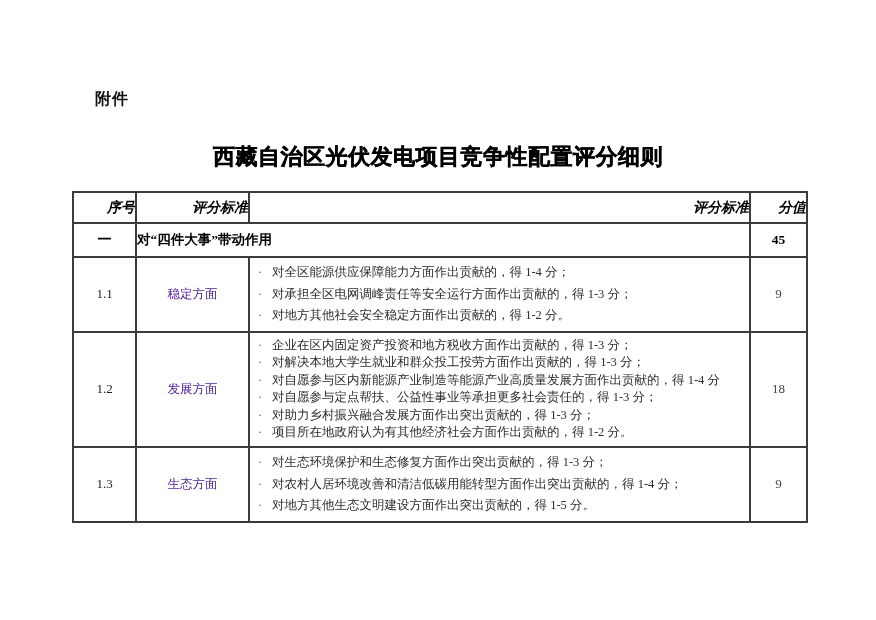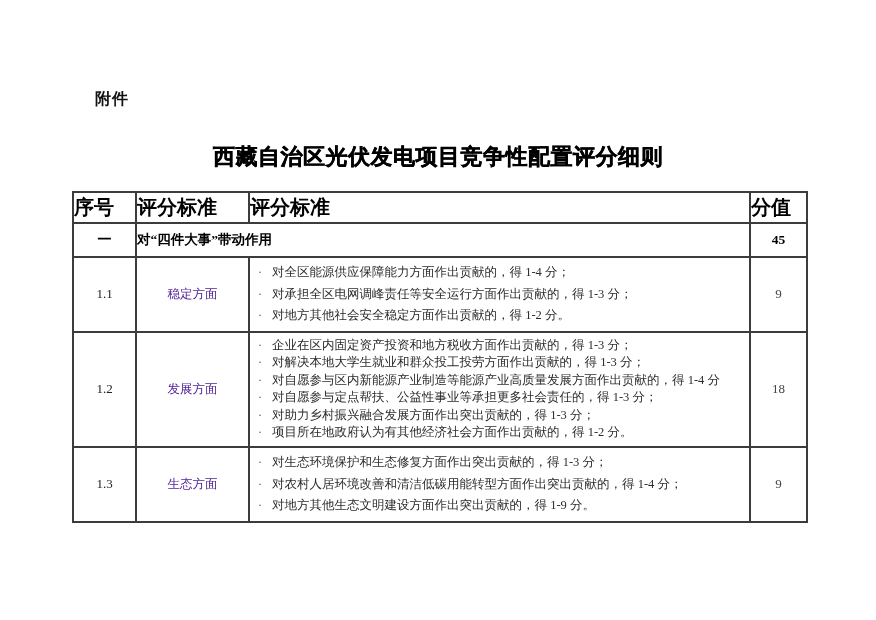--- a/index.html
+++ b/index.html
@@ -42,24 +42,25 @@
     border-collapse: collapse;
     table-layout: fixed;
     background: #fff;
   }
   .score-table td, .score-table th {
     border: 2px solid #3c3c3c;
     vertical-align: middle;
     overflow: hidden;
   }
   .score-table th {
-    font-size: 20px;
+    font-size: 14px;
     font-weight: 700;
-    text-align: left;
+    text-align: right;
     color: #000;
+    font-style: italic;
   }
   .row-header   { height: 31px; }
   .row-total    { height: 31px; }
   .row-section  { height: 34px; }
   .row-detail-1 { height: 70px; }
   .row-detail-2 { height: 110px; }
   .row-detail-3 { height: 66px; }
 
   .total-label {
     font-size: 13.5px; font-weight: 700; text-align: center;
@@ -196,21 +197,21 @@
             <li class="criteria-item">
               <span class="bullet-glyph">·</span>
               <span class="criteria-text">对生态环境保护和生态修复方面作出突出贡献的，得 1-3 分；</span>
             </li>
             <li class="criteria-item">
               <span class="bullet-glyph">·</span>
               <span class="criteria-text">对农村人居环境改善和清洁低碳用能转型方面作出突出贡献的，得 1-4 分；</span>
             </li>
             <li class="criteria-item">
               <span class="bullet-glyph">·</span>
-              <span class="criteria-text">对地方其他生态文明建设方面作出突出贡献的，得 1-9 分。</span>
+              <span class="criteria-text">对地方其他生态文明建设方面作出突出贡献的，得 1-5 分。</span>
             </li>
           </ul>
         </td>
         <td class="score-cell">9</td>
       </tr>
     </tbody>
   </table>
 </div>
 
 </body></html>

